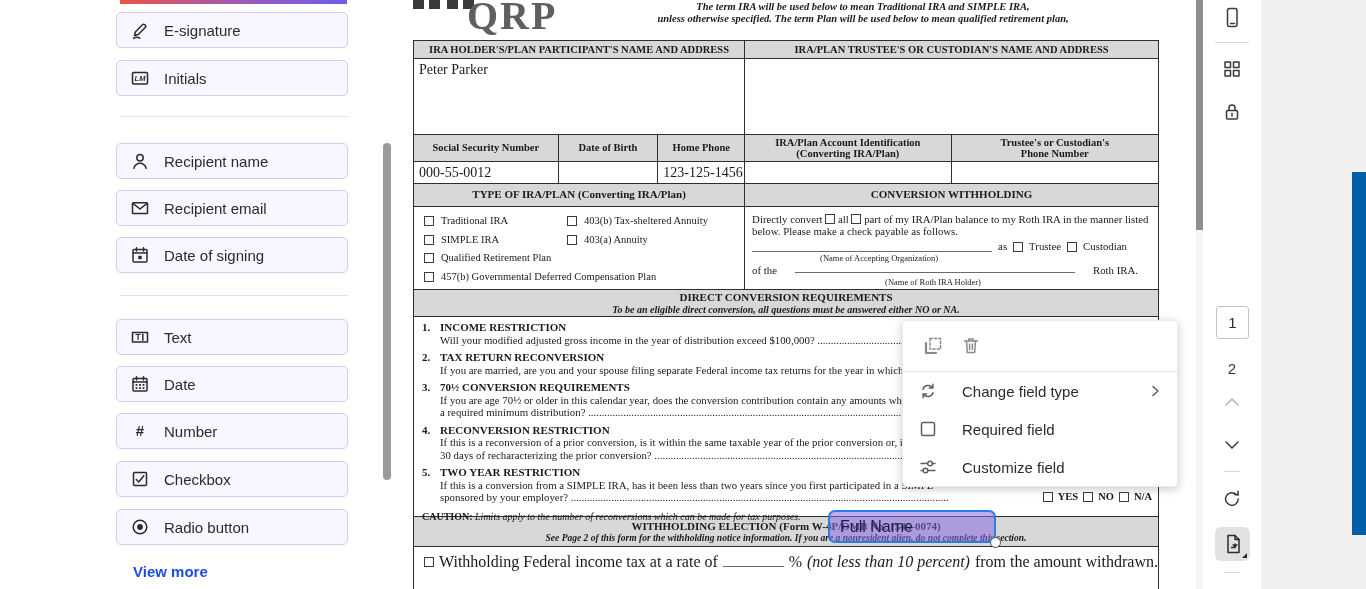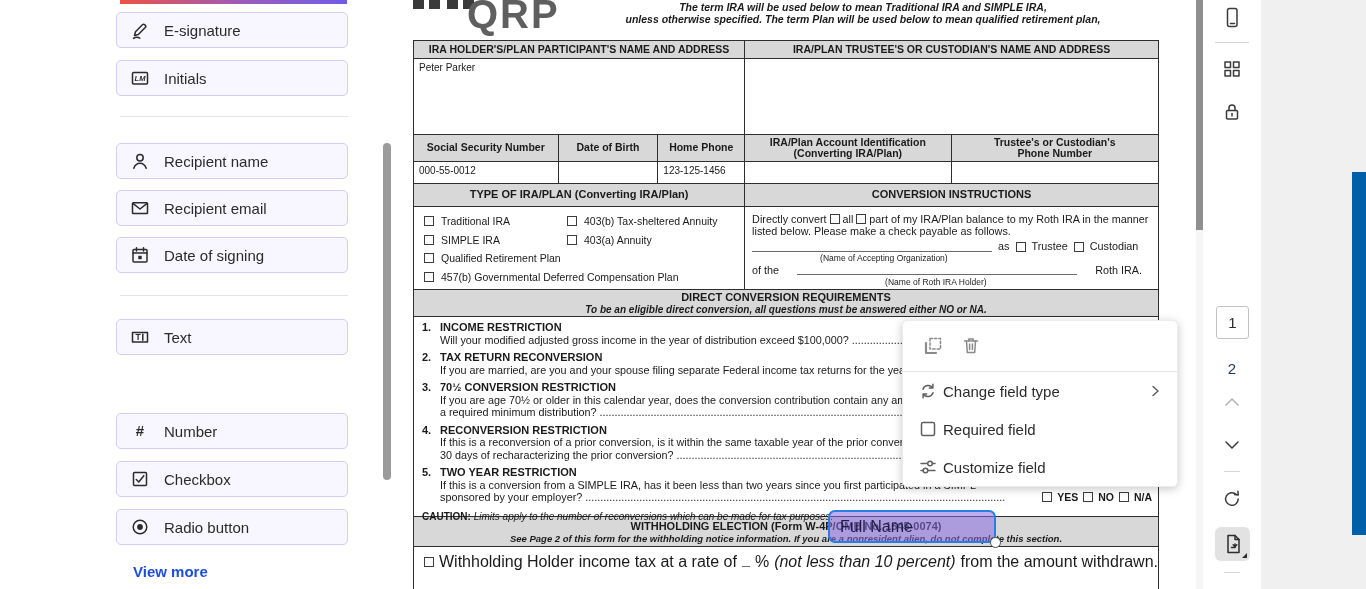--- a/index.html
+++ b/index.html
@@ -16,34 +16,34 @@
   .sbtn svg{flex:none}
   .sdvd{position:absolute;left:120px;width:228px;height:1px;background:#e2e2e2}
   .vmore{position:absolute;left:133px;top:563px;font-size:15px;font-weight:bold;
          color:#1d4ed8;cursor:pointer}
   .lsb-thumb{position:absolute;left:383px;top:143px;width:8px;height:337px;
              background:#9b9b9b;border-radius:4px}
 
   
   .docarea{position:absolute;left:391px;top:0;width:805px;height:589px;background:#fff;overflow:hidden}
   .pg{position:absolute;left:22px;top:0;width:746px;height:589px;
-      font-family:Liberation Sans, sans-serif;color:#1a1a1a}
+      font-family:Liberation Serif, serif;color:#1a1a1a}
   .logo-bars span{position:absolute;top:0;width:11px;height:9px;background:#3a3a3a}
   .qrp{position:absolute;left:54px;top:-8px;font-size:40px;font-weight:bold;
        letter-spacing:2px;color:#5f5f5f}
   .intro{position:absolute;left:170px;top:1px;width:560px;text-align:center;
          font-size:10.5px;font-style:italic;font-weight:bold;line-height:12px;color:#1a1a1a}
   .tbl{position:absolute;left:0;top:40px;width:746px;border:1px solid #2e2e2e}
   .tr{display:flex;border-top:1px solid #2e2e2e}
   .tr:first-child{border-top:none}
   .tc{border-right:1px solid #2e2e2e;overflow:hidden}
   .tc:last-child{border-right:none}
   .hd{background:#d8d8d8;font-weight:bold;text-align:center;font-size:10.5px;
       display:flex;flex-direction:column;align-items:center;justify-content:center;line-height:11.5px}
-  .val{font-size:10px;padding:3px 0 2px 5px}
+  .val{font-size:14px;padding:3px 0 2px 5px}
   .fcb{display:inline-block;width:10px;height:10px;border:1px solid #3c3c3c;background:#fdfdfd;
        flex:none;vertical-align:-1px}
   .topt{position:absolute;display:flex;align-items:center;gap:7px;font-size:10.5px;white-space:nowrap}
   .ci{position:absolute;left:7px;right:4px;font-size:10.8px;line-height:12px}
   .bl{display:inline-block;border-bottom:1px solid #6a6a6a;height:9px}
   .cap{font-size:8.5px;line-height:9px}
   .dcr-t{font-weight:bold;font-size:11px;line-height:13px}
   .dcr-s{font-style:italic;font-size:10px;line-height:11px}
   .qs{padding:4px 0 0 8px}
   .q{margin-bottom:5px}
@@ -62,21 +62,21 @@
            background:rgba(137,107,228,.55);border:2.5px solid #2a7de1;border-radius:7px;
            display:flex;align-items:center;padding-left:10px;font-size:16px;color:#1d1d45;cursor:move}
   .handle{position:absolute;left:990px;top:537px;width:11px;height:11px;border-radius:50%;
           background:#fff;border:1.5px solid #4a4a4a}
   .cmenu{position:absolute;left:902px;top:320px;width:276px;height:167px;background:#fff;
          border:1px solid #ececec;border-radius:5px;box-shadow:0 2px 10px rgba(0,0,0,.22)}
   .cm-top{height:50px;display:flex;align-items:center;gap:16px;padding-left:19px;color:#8a8a8a}
   .cm-ic{cursor:pointer;display:flex}
   .cm-dvd{height:1px;background:#e3e3e3}
   .cm-item{height:38px;display:flex;align-items:center;padding:0 14px 0 15px;font-size:15px;
-           color:#2c2c2c;cursor:pointer;gap:5px}
+           color:#2c2c2c;cursor:pointer;gap:24px}
   .cm-item svg{flex:none;color:#5f5f5f}
   .cm-chev{margin-left:auto;color:#3c3c3c;display:flex}
 
   
   .dsb-track{position:absolute;left:1196px;top:0;width:7px;height:589px;background:#f6f6f6}
   .dsb-thumb{position:absolute;left:0;top:0;width:7px;height:230px;background:#8f8f8f}
   .rstrip{position:absolute;left:1203px;top:0;width:58px;height:589px;background:#fff}
   .ric{position:absolute;left:18px;color:#3b3b3b;cursor:pointer;display:flex}
   .rdvd{position:absolute;height:1px;background:#d7d7d7}
   .pbox{position:absolute;left:13px;top:306px;width:33px;height:33px;border:1px solid #c3c3c3;
@@ -144,20 +144,37 @@
   <div class="sdvd" style="top:295px"></div>
 
   <div class="sbtn" style="top:319px">
     <svg class="ic" width="20" height="20">
         <rect x="2.5" y="5.5" width="15" height="9.5"></rect>
         <text x="8" y="13" text-anchor="middle" font-size="8.5" font-weight="bold" stroke="none" fill="currentColor">T</text>
         <line x1="12.8" y1="7.3" x2="12.8" y2="13.2"></line>
       </svg>
     <span>Text</span>
   </div>
+  <div class="sbtn" style="top:366px">
+    <svg class="ic" width="20" height="20">
+        <rect x="3" y="4.5" width="14" height="12.5" rx="1"></rect>
+        <line x1="6.5" y1="2.8" x2="6.5" y2="6"></line>
+        <line x1="13.5" y1="2.8" x2="13.5" y2="6"></line>
+        <line x1="3" y1="8" x2="17" y2="8"></line>
+        <g fill="currentColor" stroke="none">
+          <rect x="5.6" y="10" width="1.8" height="1.8"></rect>
+          <rect x="9.1" y="10" width="1.8" height="1.8"></rect>
+          <rect x="12.6" y="10" width="1.8" height="1.8"></rect>
+          <rect x="5.6" y="13.2" width="1.8" height="1.8"></rect>
+          <rect x="9.1" y="13.2" width="1.8" height="1.8"></rect>
+          <rect x="12.6" y="13.2" width="1.8" height="1.8"></rect>
+        </g>
+      </svg>
+    <span>Date</span>
+  </div>
   <div class="sbtn" style="top:413px">
     <svg class="ic" width="20" height="20">
         <text x="10" y="15" text-anchor="middle" font-size="15" font-weight="bold" stroke="none" fill="currentColor">#</text>
       </svg>
     <span>Number</span>
   </div>
   <div class="sbtn" style="top:461px">
     <svg class="ic" width="20" height="20">
         <rect x="3.5" y="3.5" width="13" height="13" rx="1"></rect>
         <polyline points="6.3,10.5 8.8,13 13.8,6.8"></polyline>
@@ -220,21 +237,21 @@
     <div class="tr" style="height:22px">
       <div class="tc val" style="width:145px">000-55-0012</div>
       <div class="tc val" style="width:100px"></div>
       <div class="tc val" style="width:87px">123-125-1456</div>
       <div class="tc val" style="width:207px"></div>
       <div class="tc val" style="width:207px"></div>
     </div>
 
     <div class="tr" style="height:23px">
       <div class="tc hd" style="width:332px;font-size:11px">TYPE OF IRA/PLAN (Converting IRA/Plan)</div>
-      <div class="tc hd" style="width:414px;font-size:11px">CONVERSION INSTRUCTIONS</div>
+      <div class="tc hd" style="width:414px;font-size:11px">CONVERSION WITHHOLDING</div>
     </div>
 
     <div class="tr" style="height:83px">
       <div class="tc" style="width:332px;position:relative">
         <div class="topt" style="left:10px;top:8px">
               <span class="fcb"></span>
               <span>Traditional IRA</span>
             </div>
         <div class="topt" style="left:10px;top:27px">
               <span class="fcb"></span>
@@ -265,21 +282,21 @@
         </div>
         <div class="ci" style="top:33px;display:flex;align-items:flex-end;gap:6px">
           <span class="bl" style="width:240px"></span>
               <span>as</span>
           <span class="fcb"></span>
               <span>Trustee</span>
           <span class="fcb"></span>
               <span>Custodian</span>
         </div>
         <div class="ci cap" style="top:47px;left:75px">(Name of Accepting Organization)</div>
-        <div class="ci" style="top:57px;display:flex;align-items:center;gap:18px">
+        <div class="ci" style="top:57px;display:flex;align-items:flex-start;gap:18px">
           <span>of the</span>
               <span class="bl" style="width:280px"></span>
               <span>Roth IRA.</span>
         </div>
         <div class="ci cap" style="top:71px;left:140px">(Name of Roth IRA Holder)</div>
       </div>
     </div>
 
     <div class="tr hd" style="height:27px;display:flex;flex-direction:column;align-items:center;justify-content:center">
       <div class="dcr-t">DIRECT CONVERSION REQUIREMENTS</div>
@@ -298,21 +315,21 @@
         <div class="q">
           <div class="q-t">
                 <span class="q-num">2.</span>
                 <span>TAX RETURN RECONVERSION</span>
               </div>
           <div class="q-b">If you are married, are you and your spouse filing separate Federal income tax returns for the year in which the dis</div>
         </div>
         <div class="q">
           <div class="q-t">
                 <span class="q-num">3.</span>
-                <span>70½ CONVERSION RESTRICTION</span>
+                <span>70½ CONVERSION REQUIREMENTS</span>
               </div>
           <div class="q-b">If you are age 70½ or older in this calendar year, does the conversion contribution contain any amounts which con</div>
           <div class="q-b">a required minimum distribution? ........................................................................................................................................................................</div>
         </div>
         <div class="q">
           <div class="q-t">
                 <span class="q-num">4.</span>
                 <span>RECONVERSION RESTRICTION</span>
               </div>
           <div class="q-b">If this is a reconversion of a prior conversion, is it within the same taxable year of the prior conversion or, if later, </div>
@@ -343,21 +360,21 @@
     </div>
 
     <div class="tr hd" style="height:30px;display:flex;flex-direction:column;align-items:center;justify-content:center">
       <div class="dcr-t">WITHHOLDING ELECTION (Form W-4P/OMB No. 1545-0074)</div>
       <div class="dcr-s" style="font-size:9.5px">See Page 2 of this form for the withholding notice information. If you are a nonresident alien, do not complete this section.</div>
     </div>
 
     <div class="tr" style="height:44px;display:block">
       <div class="wline">
         <span class="fcb"></span>
-        <span>Withholding Holder income tax at a rate of</span>
+        <span>Withholding Federal income tax at a rate of</span>
             <span class="bl" style="width:78px"></span>
             <span>%</span>
         <i>(not less than 10 percent)</i>
             <span>from the amount withdrawn.</span>
       </div>
 
     </div>
   </div>
  </div>
 </div>

